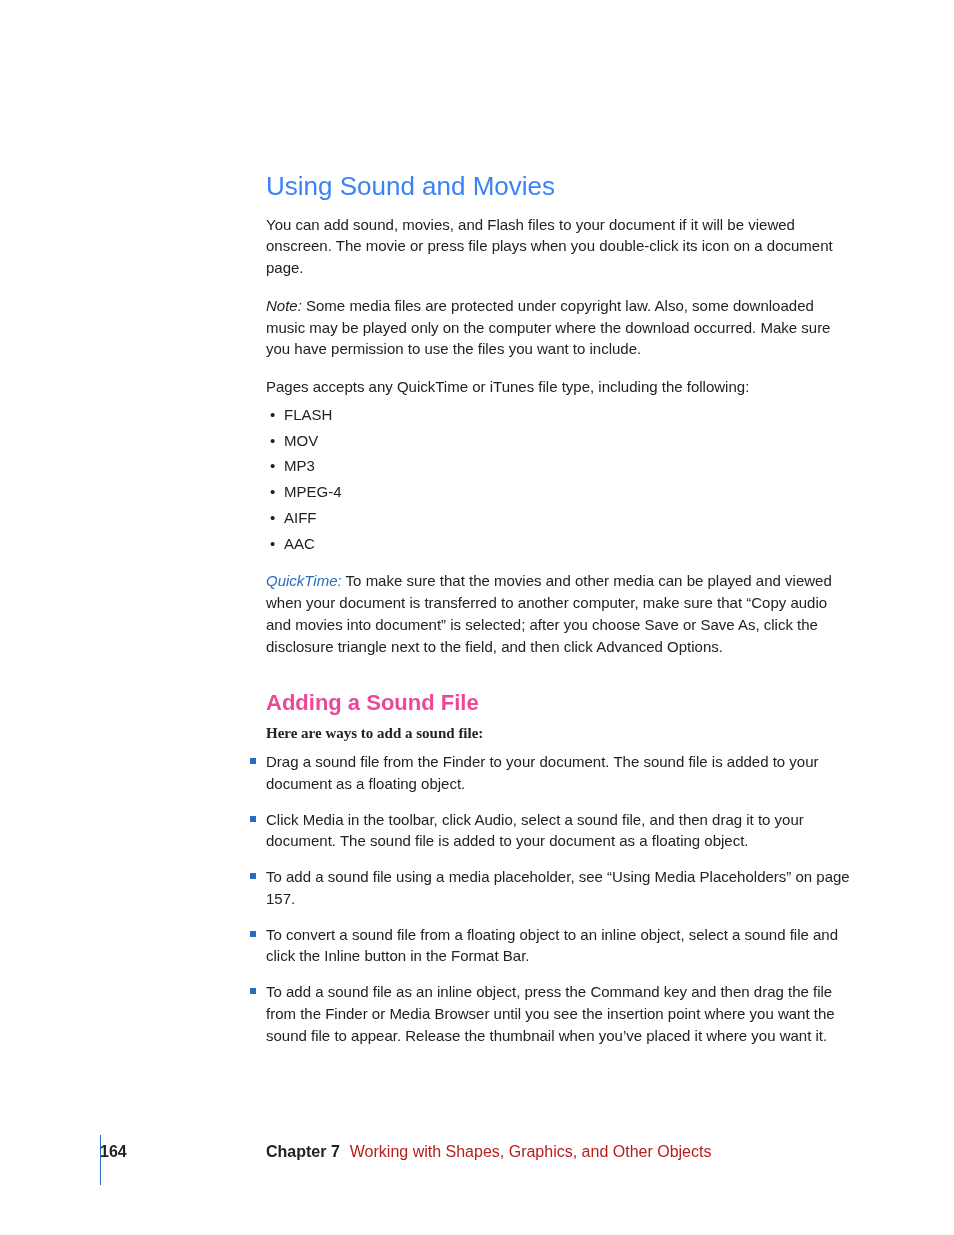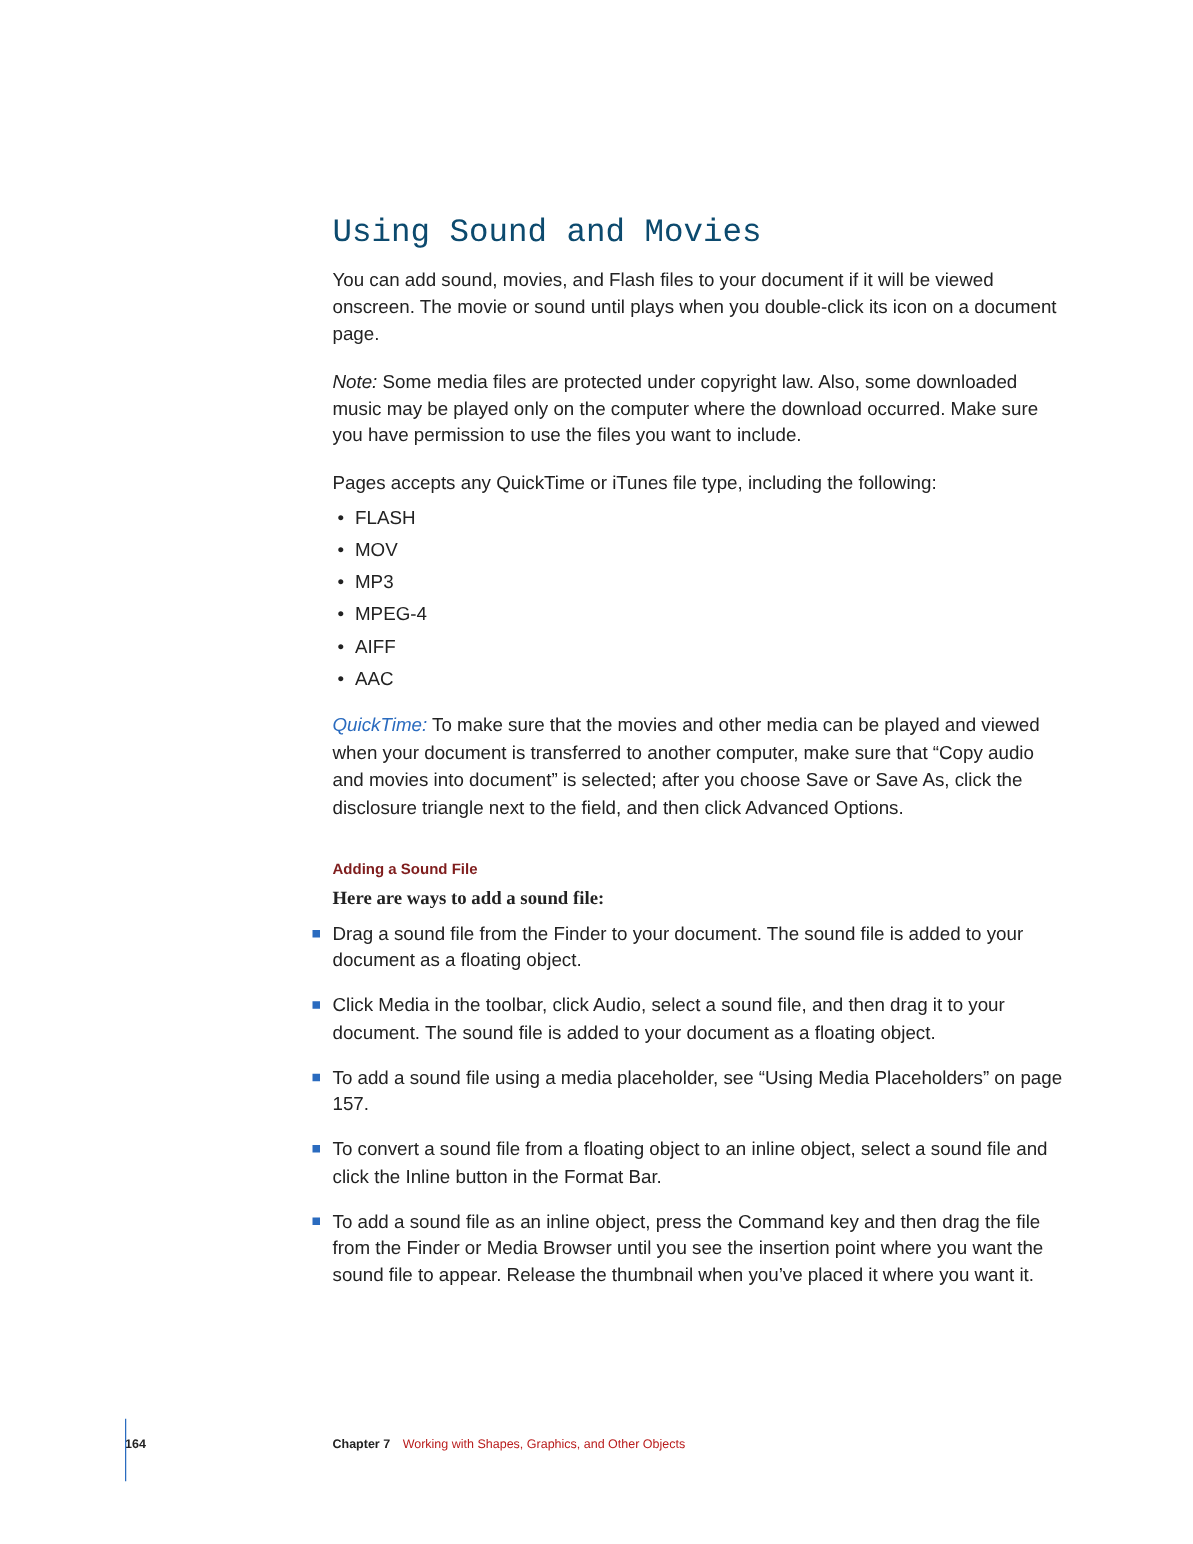--- a/index.html
+++ b/index.html
@@ -12,32 +12,32 @@
     background: #fff;
   }
   .page {
     width: 954px;
     height: 1235px;
     position: relative;
     box-sizing: border-box;
     padding: 168px 100px 0 176px;
   }
   h1.section-title {
-    font-family: Liberation Mono, monospace;
+    font-family: Liberation Sans, sans-serif;
     font-weight: 400;
     font-size: 26px;
-    color: #0c4a6e;
+    color: #3b82f6;
     margin: 0 0 8px 0;
     padding-left: 90px;
   }
   h2.subsection-title {
     font-family: "Lucida Grande", "Helvetica Neue", Arial, sans-serif;
     font-weight: 600;
-    font-size: 12px;
-    color: #7f1d1d;
+    font-size: 22px;
+    color: #ec4899;
     margin: 30px 0 4px 0;
     padding-left: 90px;
   }
   .content {
     padding-left: 90px;
   }
   p { margin: 0 0 16px 0; }
   p.tight { margin: 0 0 6px 0; }
   .note-label, .important-label {
     font-weight: 400;
@@ -80,21 +80,21 @@
     top: 7px;
     width: 6px;
     height: 6px;
     background: #2a6bbf;
   }
   .footer {
     position: absolute;
     bottom: 72px;
     left: 100px;
     right: 100px;
-    font-size: 10px;
+    font-size: 16px;
     display: flex;
     align-items: baseline;
   }
   .footer .pagenum {
     font-weight: 700;
     width: 166px;
     display: inline-block;
   }
   .footer .chapter-label { font-weight: 700; }
   .footer .chapter-name { color: #b91c1c; margin-left: 10px; }
@@ -108,21 +108,21 @@
   }
 </style>
 </head>
 <body>
 
 <div class="page">
 
   <h1 class="section-title">Using Sound and Movies</h1>
 
   <div class="content">
-    <p>You can add sound, movies, and Flash files to your document if it will be viewed onscreen. The movie or sound until plays when you double-click its icon on a document page.</p>
+    <p>You can add sound, movies, and Flash files to your document if it will be viewed onscreen. The movie or press file plays when you double-click its icon on a document page.</p>
 
     <p>
       <span class="note-label">Note:</span><span>  Some media files are protected under copyright law. Also, some downloaded music may be played only on the computer where the download occurred. Make sure you have permission to use the files you want to include.</span>
     </p>
 
     <p class="tight">Pages accepts any QuickTime or iTunes file type, including the following:</p>
 
     <ul class="dot-list">
       <li>FLASH</li>
       <li>MOV</li>

